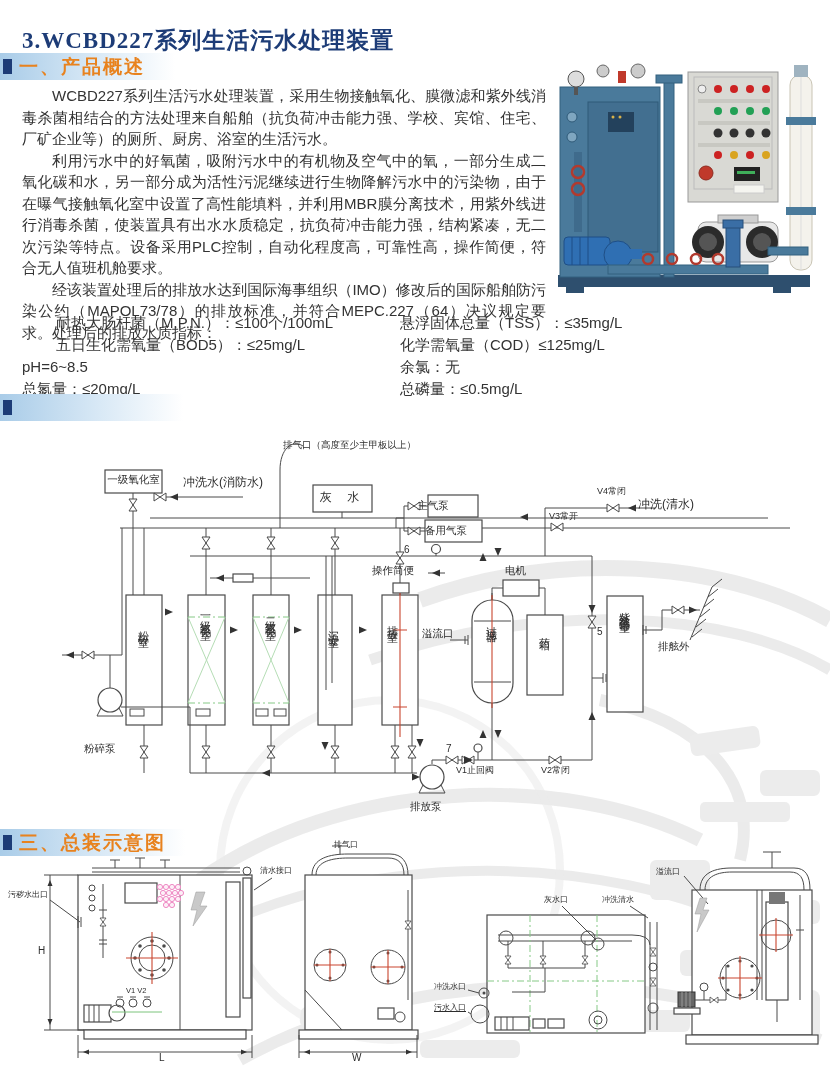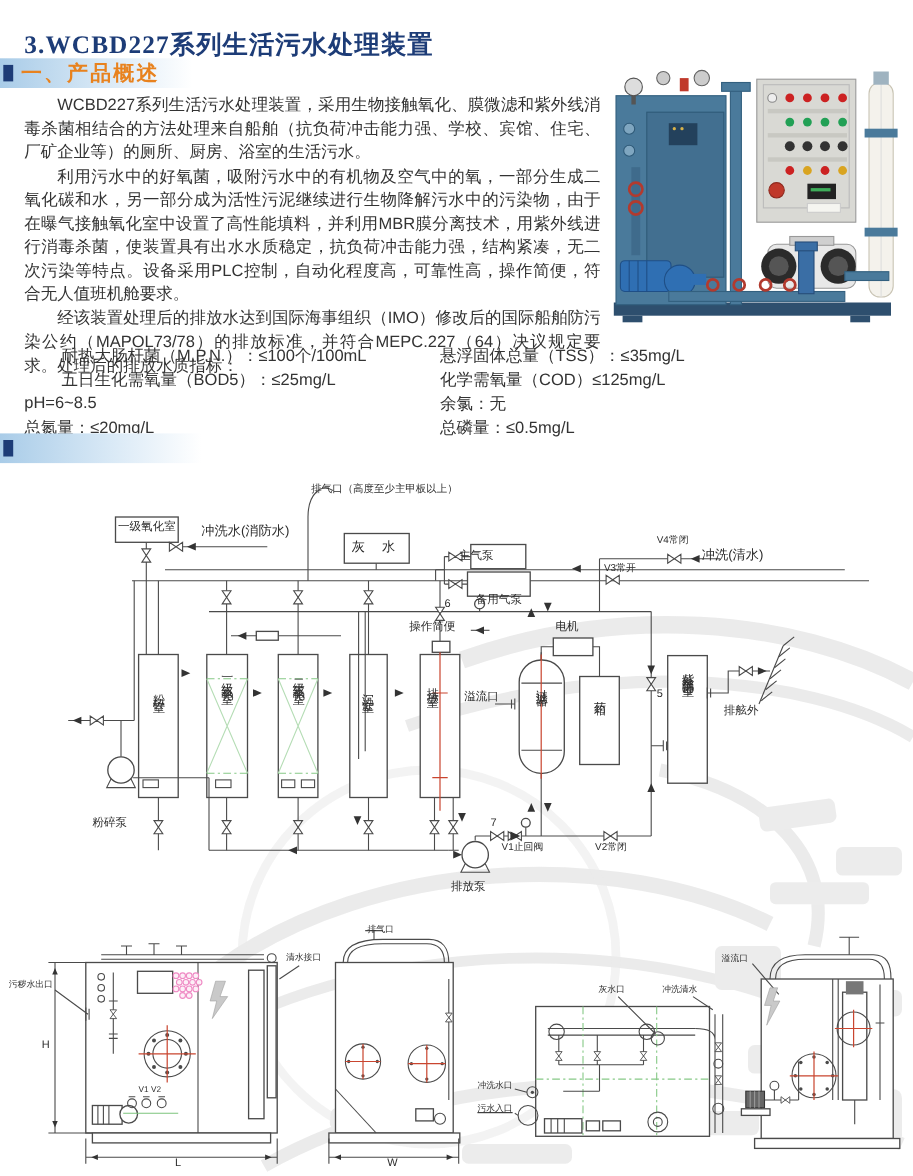--- a/index.html
+++ b/index.html
@@ -299,21 +299,21 @@
 
       <use href="#pump" transform="translate(110,275)"></use>
       <use href="#pump" transform="translate(432,352)"></use>
     </svg>
 
     <div class="lbl" style="left:283px;top:15px;font-size:9.5px;">排气口（高度至少主甲板以上）</div>
     <div class="lbl" style="left:105px;top:49px;width:57px;text-align:center;font-size:10.5px;">一级氧化室</div>
     <div class="lbl" style="left:183px;top:51px;font-size:12px;">冲洗水(消防水)</div>
     <div class="lbl" style="left:313px;top:66px;width:59px;text-align:center;font-size:12px;letter-spacing:6px;">灰 水</div>
     <div class="lbl" style="left:408px;top:75px;width:50px;text-align:center;font-size:10.5px;">主气泵</div>
-    <div class="lbl" style="left:425px;top:116px;width:57px;text-align:center;font-size:10.5px;font-family:Liberation Mono, monospace;">备用气泵</div>
+    <div class="lbl" style="left:425px;top:100px;width:57px;text-align:left;font-size:10.5px;">备用气泵</div>
     <div class="lbl" style="left:597px;top:62px;font-size:9px;">V4常闭</div>
     <div class="lbl" style="left:638px;top:73px;font-size:12px;">冲洗(清水)</div>
     <div class="lbl" style="left:549px;top:87px;font-size:9px;">V3常开</div>
     <div class="lbl" style="left:404px;top:119px;font-size:10px;">6</div>
     <div class="lbl" style="left:372px;top:140px;font-size:10.5px;">操作简便</div>
     <div class="lbl" style="left:505px;top:140px;font-size:10.5px;">电机</div>
     <div class="lblv" style="left:137px;top:197px;font-size:11px;">粉碎室</div>
     <div class="lblv" style="left:199px;top:184px;font-size:11px;">一级氧化室</div>
     <div class="lblv" style="left:264px;top:184px;font-size:11px;">二级氧化室</div>
     <div class="lblv" style="left:327px;top:197px;font-size:11px;">沉淀室</div>
@@ -324,20 +324,24 @@
     <div class="lblv" style="left:538px;top:203px;font-size:11px;">药箱</div>
     <div class="lblv" style="left:618px;top:178px;font-size:11px;letter-spacing:2px;">紫外线消毒室</div>
     <div class="lbl" style="left:658px;top:216px;font-size:10.5px;">排舷外</div>
     <div class="lbl" style="left:84px;top:318px;font-size:10.5px;">粉碎泵</div>
     <div class="lbl" style="left:410px;top:376px;font-size:10.5px;">排放泵</div>
     <div class="lbl" style="left:446px;top:318px;font-size:10px;">7</div>
     <div class="lbl" style="left:456px;top:341px;font-size:9px;">V1止回阀</div>
     <div class="lbl" style="left:541px;top:341px;font-size:9px;">V2常闭</div>
   </div>
 
+  <div class="sec-hdr" style="top:829px;width:182px;">
+    <span class="chip"></span>
+    <span class="hdr-text">三、总装示意图</span>
+  </div>
 
   <div id="assembly">
     <svg width="830" height="229" viewBox="0 0 830 229">
       <defs>
         <g id="vvs">
             <path d="M-4,-3 L-4,3 L0,0 Z M4,-3 L4,3 L0,0 Z" fill="#fff" stroke="#4a4a4a" stroke-width=".8"></path>
           </g>
         <g id="arrs">
             <path d="M-6,-2.5 L0,0 L-6,2.5 Z" fill="#333"></path>
           </g>

